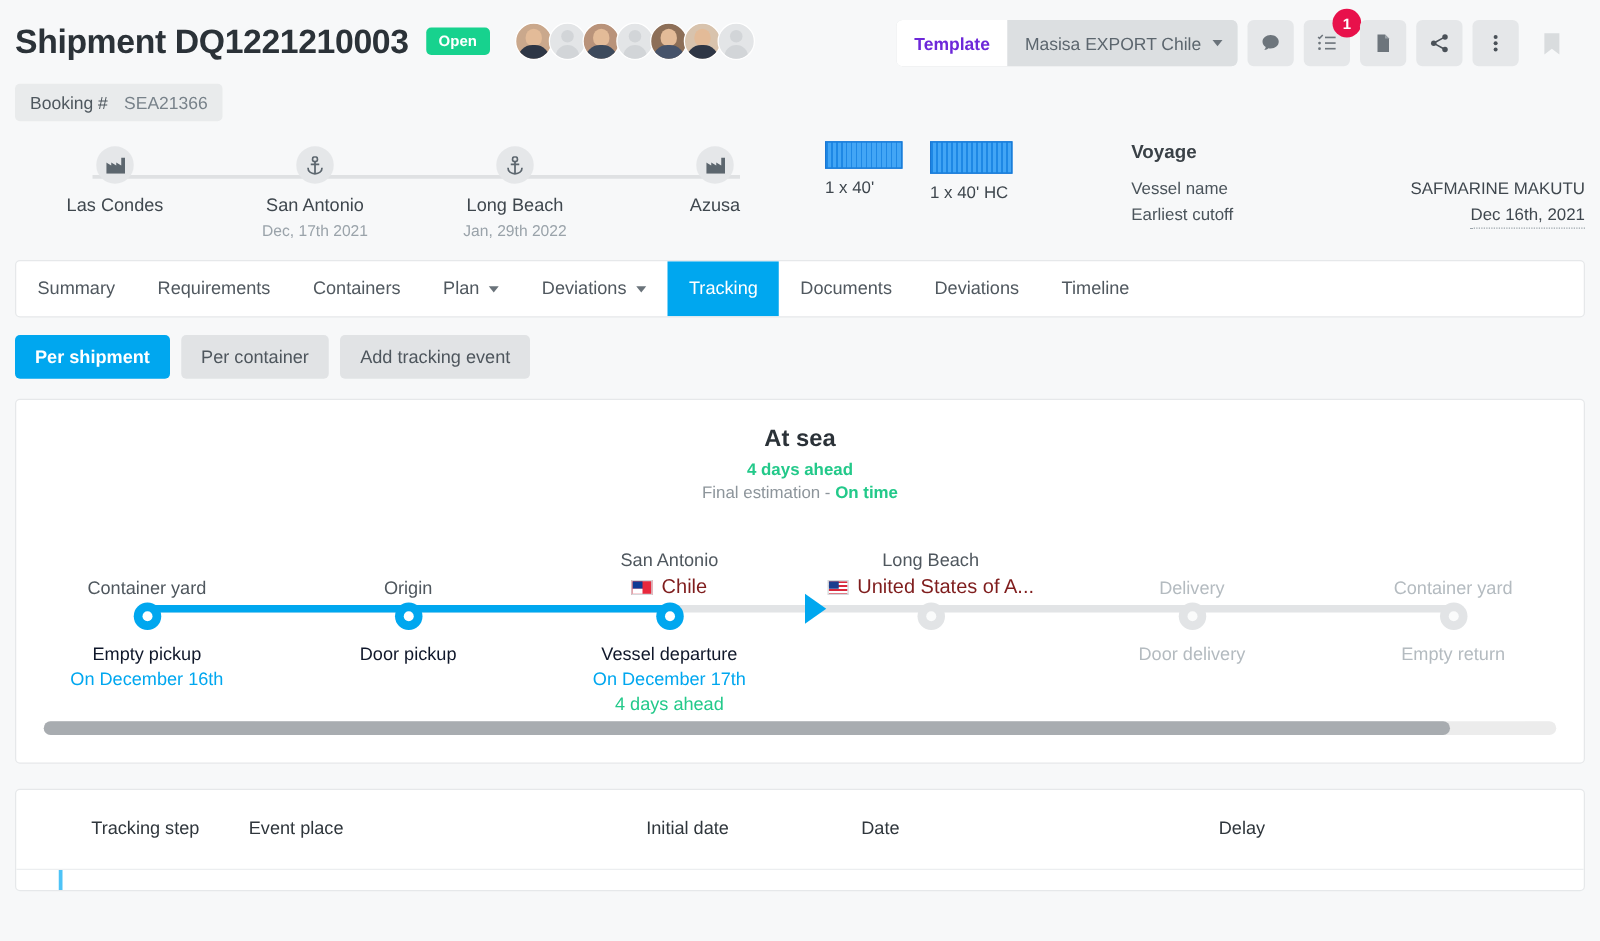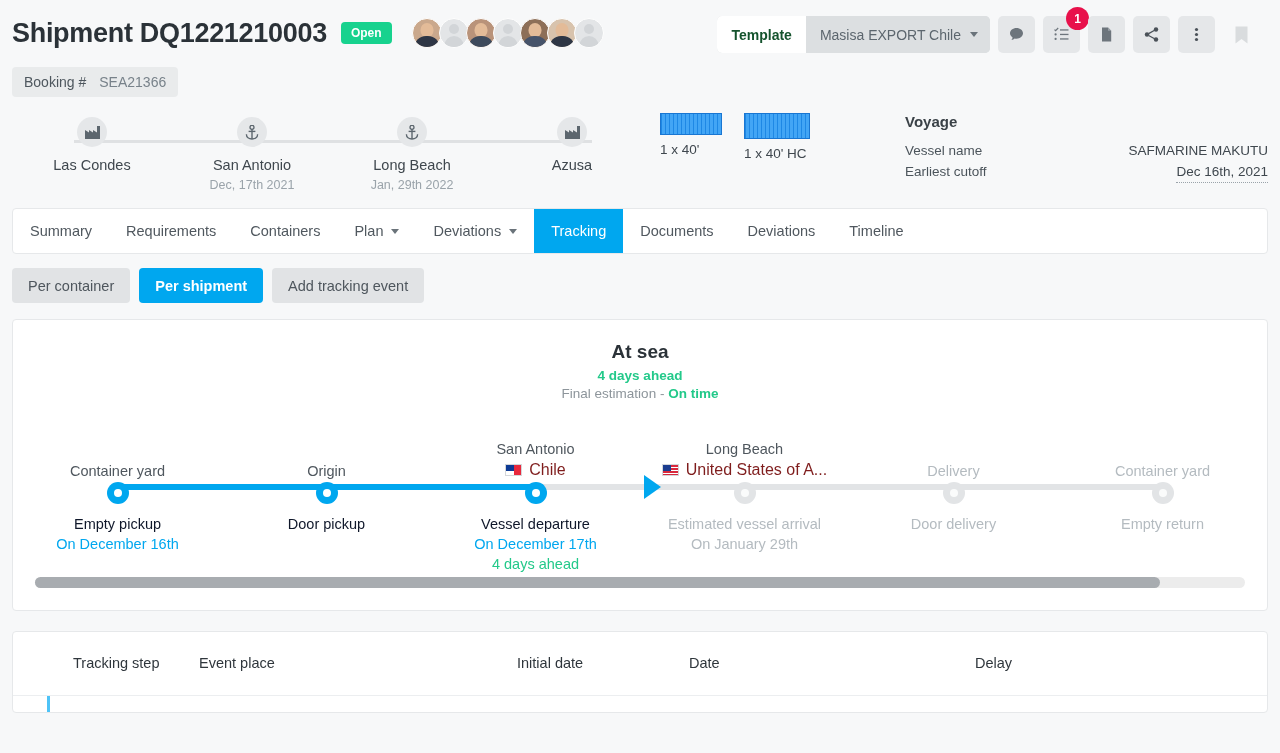--- a/index.html
+++ b/index.html
@@ -50,21 +50,21 @@
     content:"";position:absolute;left:50%;top:17px;width:26px;height:16px;
     border-radius:12px 12px 0 0;background:#2e3645;transform:translateX(-50%);
   }
   .avatar.photo.dk::after{background:#3d4a5c;}
   .avatar.photo.lt::after{background:#46536a;}
 
   .toolbar{margin-left:auto;display:flex;align-items:center;gap:8px;padding-right:8px;}
   .seg{display:flex;background:#dcdfe1;border-radius:5px;overflow:hidden;height:37px;}
   .seg .segbtn{
     display:flex;align-items:center;padding:0 14px;font-size:14px;font-weight:bold;
-    color:#14532d;background:#fff;
+    color:#6d28d9;background:#fff;
   }
   .seg .segsel{
     display:flex;align-items:center;gap:9px;padding:0 12px 0 14px;
     font-size:14px;color:#5c666e;background:#dcdfe1;white-space:nowrap;
   }
   .caret{width:0;height:0;border-left:4.5px solid transparent;border-right:4.5px solid transparent;border-top:5px solid #6a737a;}
   .ibtn{
     width:37px;height:37px;border-radius:5px;background:#e5e7e9;
     display:flex;align-items:center;justify-content:center;position:relative;flex:0 0 auto;
   }
@@ -397,25 +397,25 @@
       </div>
     <div class="tab">
         <span>Deviations</span>
       </div>
     <div class="tab">
         <span>Timeline</span>
       </div>
   </div>
 
   <div class="subtabs">
+    <div class="subtab active">
+        <span>Per shipment</span>
+      </div>
     <div class="subtab">
         <span>Per container</span>
-      </div>
-    <div class="subtab active">
-        <span>Per shipment</span>
       </div>
     <div class="subtab">
         <span>Add tracking event</span>
       </div>
   </div>
 
   <div class="card track-card">
     <div class="atsea">
       <div class="atsea-title">At sea</div>
       <div class="atsea-sub">4 days ahead</div>
@@ -484,24 +484,20 @@
             <div class="tl-country">
               <span class="flag flag-us"></span>
               <span>United States of A...</span>
             </div>
           </div>
           <div class="dot-wrap">
               <div class="dot off">
                 <div class="inner"></div>
               </div>
             </div>
-          <div class="tl-bot">
-            <div class="tl-ev muted">Estimated vessel arrival</div>
-            <div class="tl-date muted">On January 29th</div>
-          </div>
         </div>
 
         <div class="tl-step">
           <div class="tl-top">
             <div class="tl-place muted">Delivery</div>
           </div>
           <div class="dot-wrap">
               <div class="dot off">
                 <div class="inner"></div>
               </div>

